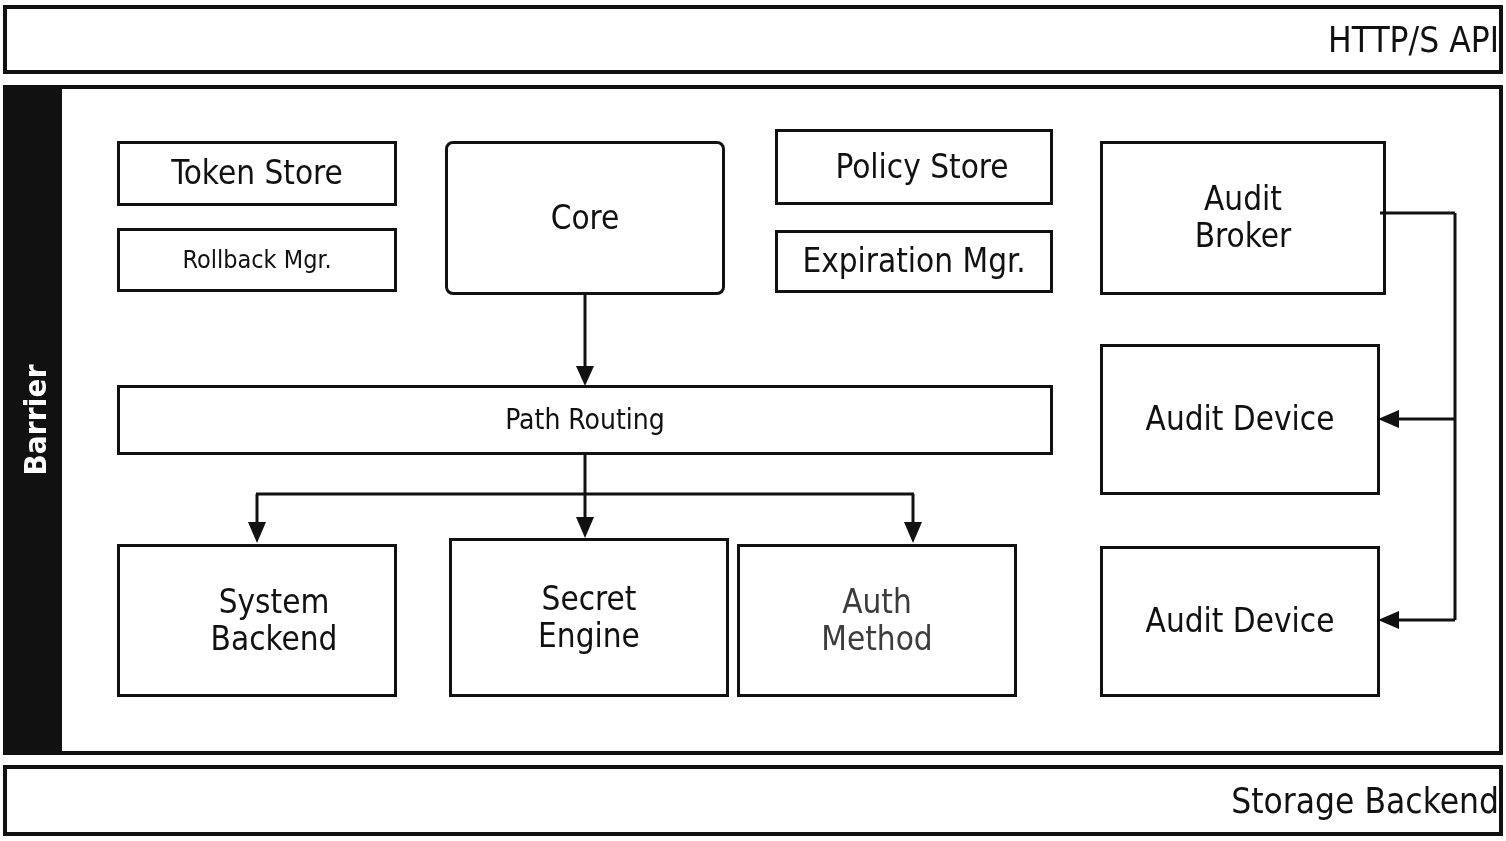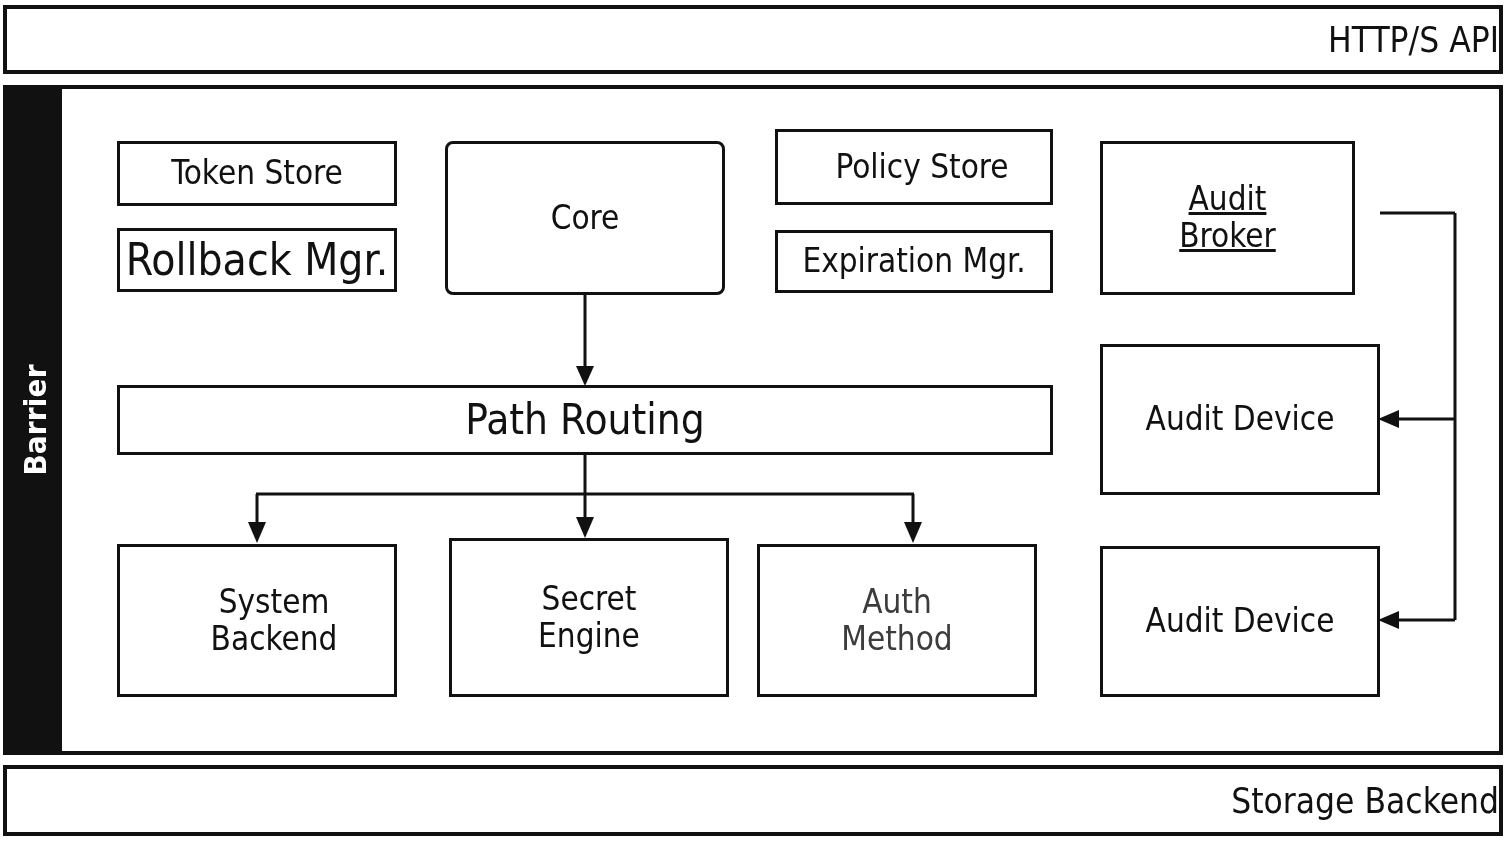--- a/index.html
+++ b/index.html
@@ -75,30 +75,30 @@
     transform-origin: center center;
     color: #ffffff;
     font-size: 31px;
     font-weight: bold;
     letter-spacing: 0.2px;
     white-space: nowrap;
   }
 
   
   #node-token-store     { left: 117px;  top: 141px; width: 280px; height: 65px;  font-size: 33px; }
-  #node-rollback-mgr    { left: 117px;  top: 228px; width: 280px; height: 64px;  font-size: 44px; }
+  #node-rollback-mgr    { left: 117px;  top: 228px; width: 280px; height: 64px;  font-size: 25px; }
   #node-core            { left: 445px;  top: 141px; width: 280px; height: 154px; font-size: 33px; border-radius: 8px; }
   #node-policy-store    { left: 775px;  top: 129px; width: 278px; height: 76px;  font-size: 33px; padding-left: 16px; }
   #node-expiration-mgr  { left: 775px;  top: 230px; width: 278px; height: 63px;  font-size: 33px; }
-  #node-audit-broker    { left: 1100px; top: 141px; width: 255px; height: 154px; font-size: 33px; text-decoration: underline; }
-  #node-path-routing    { left: 117px;  top: 385px; width: 936px; height: 70px;  font-size: 42px; }
+  #node-audit-broker    { left: 1100px; top: 141px; width: 286px; height: 154px; font-size: 33px; }
+  #node-path-routing    { left: 117px;  top: 385px; width: 936px; height: 70px;  font-size: 28px; }
   #node-audit-device-1  { left: 1100px; top: 344px; width: 280px; height: 151px; font-size: 33px; }
   #node-system-backend  { left: 117px;  top: 544px; width: 280px; height: 153px; font-size: 33px; padding-left: 34px; }
   #node-secret-engine   { left: 449px;  top: 538px; width: 280px; height: 159px; font-size: 33px; }
-  #node-auth-method     { left: 757px;  top: 544px; width: 280px; height: 153px; font-size: 33px; color: #3c3c3c; }
+  #node-auth-method     { left: 737px;  top: 544px; width: 280px; height: 153px; font-size: 33px; color: #3c3c3c; }
   #node-audit-device-2  { left: 1100px; top: 546px; width: 280px; height: 151px; font-size: 33px; }
 
   
   #connectors {
     position: absolute;
     left: 0;
     top: 0;
     width: 1506px;
     height: 841px;
     pointer-events: none;

